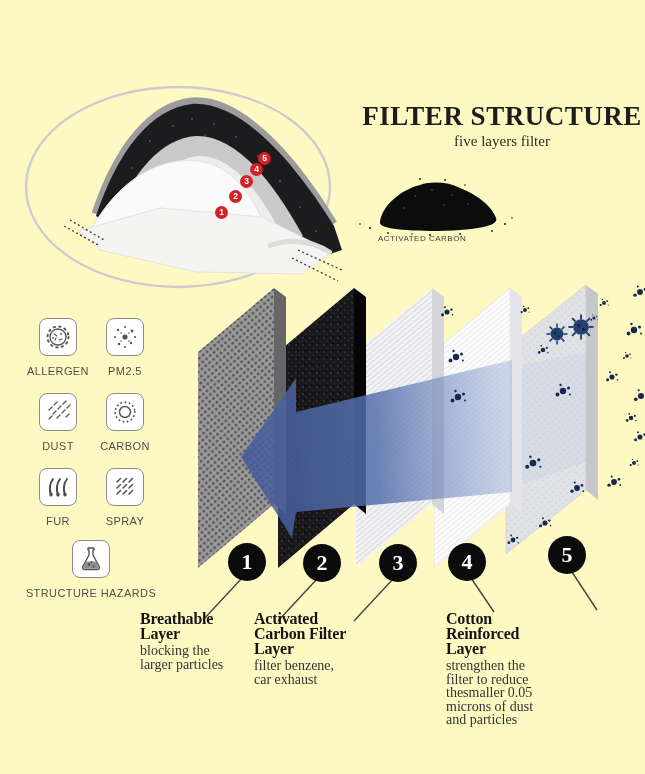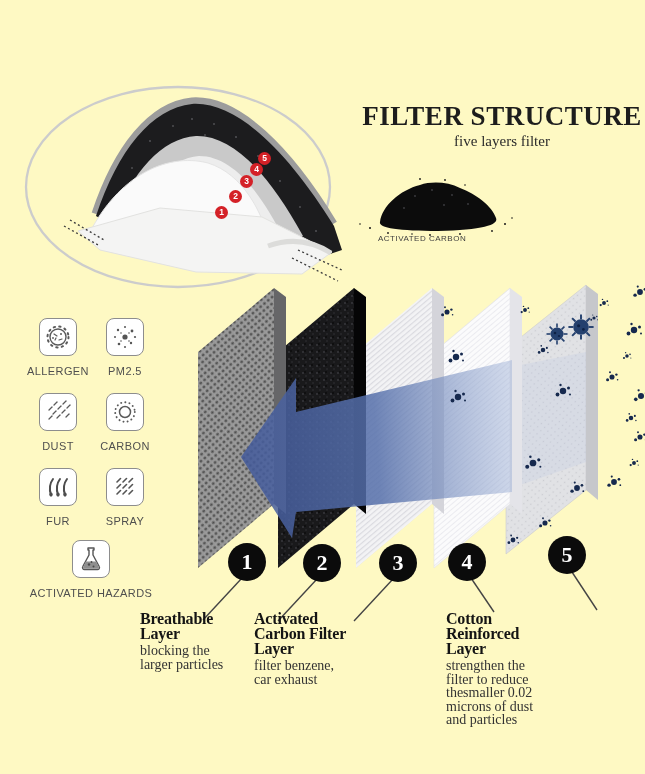--- a/index.html
+++ b/index.html
@@ -324,21 +324,21 @@
   <div class="hz" style="left:16px;top:540px;width:150px">
     <div class="hz-box">
       <svg width="38" height="38" viewBox="0 0 38 38">
         <path d="M16 8 h6 v2 h-1 v5 l6.2 11.5 a2 2 0 0 1 -1.8 3 H12.6 a2 2 0 0 1 -1.8 -3 L17 15 v-5 h-1 z" fill="#ffffff" stroke="#555" stroke-width="1.4" stroke-linejoin="round"></path>
         <path d="M14 21.5 l-2.7 5.2 a1.4 1.4 0 0 0 1.3 2.1 h12.8 a1.4 1.4 0 0 0 1.3 -2.1 L24 21.5 z" fill="#8f8f8f"></path>
         <circle cx="17" cy="24.5" r="1.2" fill="#4a4a4a"></circle>
         <circle cx="21.5" cy="26.5" r="1" fill="#4a4a4a"></circle>
         <circle cx="19.5" cy="22" r="0.9" fill="#4a4a4a"></circle>
       </svg>
     </div>
-    <div class="hz-label">ACTIVATED HAZARDS</div>
+    <div class="hz-label">STRUCTURE HAZARDS</div>
   </div>
 
   <div class="badge" style="left:215px;top:206px">1</div>
   <div class="badge" style="left:229px;top:190px">2</div>
   <div class="badge" style="left:240px;top:175px">3</div>
   <div class="badge" style="left:250px;top:163px">4</div>
   <div class="badge" style="left:258px;top:152px">5</div>
 
   <div class="numc" style="left:228px;top:543px">1</div>
   <div class="numc" style="left:303px;top:544px">2</div>
@@ -349,16 +349,16 @@
   <div class="col" style="left:140px;width:96px">
     <div class="col-name">Breathable Layer</div>
     <div class="col-desc">blocking the larger particles</div>
   </div>
   <div class="col" style="left:254px;width:100px">
     <div class="col-name">Activated Carbon Filter Layer</div>
     <div class="col-desc">filter benzene, car exhaust</div>
   </div>
   <div class="col" style="left:446px;width:100px">
     <div class="col-name">Cotton Reinforced Layer</div>
-    <div class="col-desc">strengthen the filter to reduce thesmaller 0.02 microns of dust and particles</div>
+    <div class="col-desc">strengthen the filter to reduce thesmaller 0.05 microns of dust and particles</div>
   </div>
 
 </div>
 
 </body></html>

